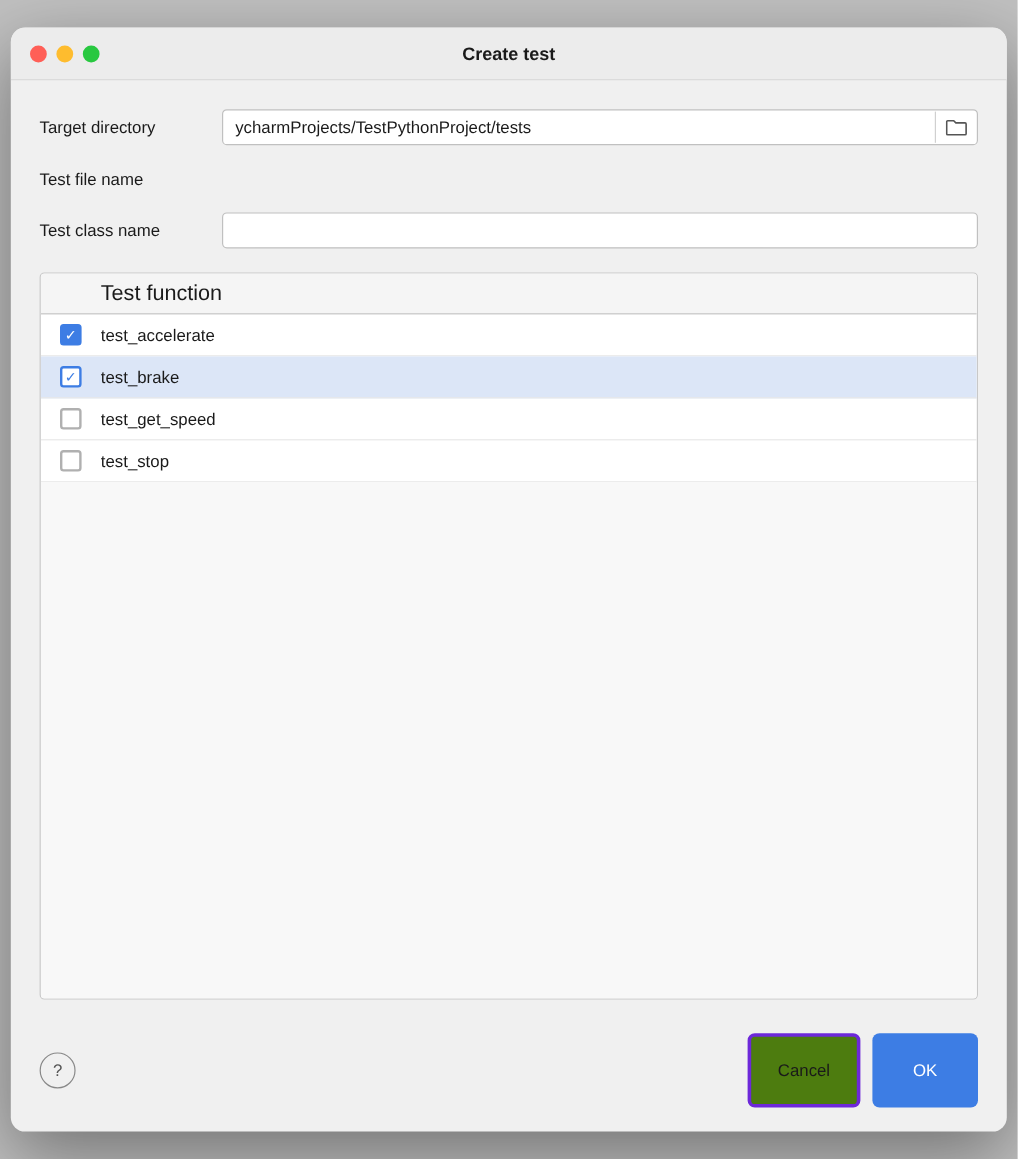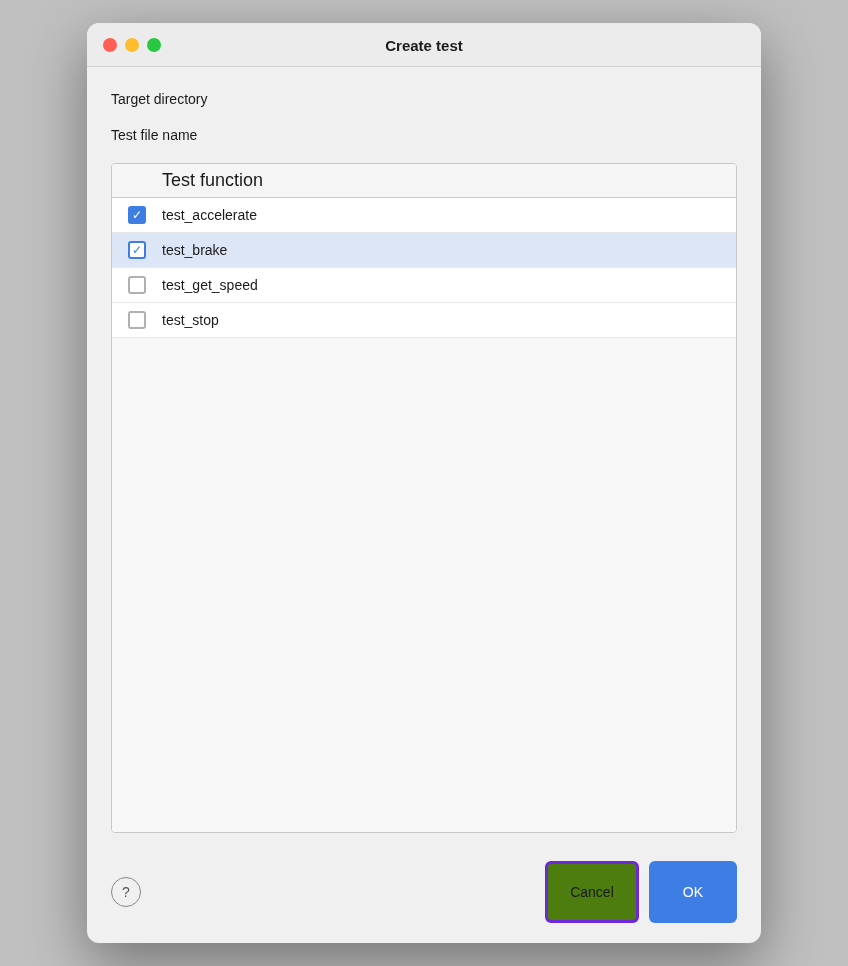--- a/index.html
+++ b/index.html
@@ -14,21 +14,21 @@
       justify-content: center;
       align-items: center;
       width: 848px;
       height: 966px;
       font-family: -apple-system, BlinkMacSystemFont, "SF Pro Text", "Helvetica Neue", Arial, sans-serif;
     }
 
     .dialog {
       background: #f0f0f0;
       border-radius: 12px;
-      width: 674px;
+      width: 830px;
       min-height: 920px;
       box-shadow: 0 20px 60px rgba(0,0,0,0.4);
       display: flex;
       flex-direction: column;
       overflow: hidden;
     }
 
     .titlebar {
       background: #ececec;
       border-bottom: 1px solid #d0d0d0;
@@ -282,26 +282,40 @@
       <button class="wc-btn wc-minimize"></button>
       <button class="wc-btn wc-maximize"></button>
     </div>
     <span class="dialog-title">Create test</span>
   </div>
 
   <div class="dialog-body">
 
     <div class="form-row">
       <span class="form-label">Target directory</span>
+      <div class="input-wrapper">
+        <input type="text" class="form-input" value="ycharmProjects/TestPythonProject/tests" style="">
+        <button class="folder-icon-btn">
+          <svg class="folder-icon-svg" viewBox="0 0 20 16" fill="none" xmlns="http://www.w3.org/2000/svg">
+            <path d="M1 3C1 2.44772 1.44772 2 2 2H7.5L9.5 4H18C18.5523 4 19 4.44772 19 5V14C19 14.5523 18.5523 15 18 15H2C1.44772 15 1 14.5523 1 14V3Z" stroke="#555" stroke-width="1.5" fill="none"></path>
+          </svg>
+        </button>
+      </div>
     </div>
 
     <div class="form-row">
       <span class="form-label">Test file name</span>
     </div>
 
+    <div class="form-row">
+      <span class="form-label">Test class name</span>
+      <div class="input-wrapper">
+        <input type="text" class="form-input" value="" style="">
+      </div>
+    </div>
 
     <div class="table-section">
       <div class="table-header">
         <div class="header-checkbox-col"></div>
         <span class="header-label">Test function</span>
       </div>
 
       <div class="table-row">
         <div class="checkbox-col">
           <div class="row-checkbox checked">

